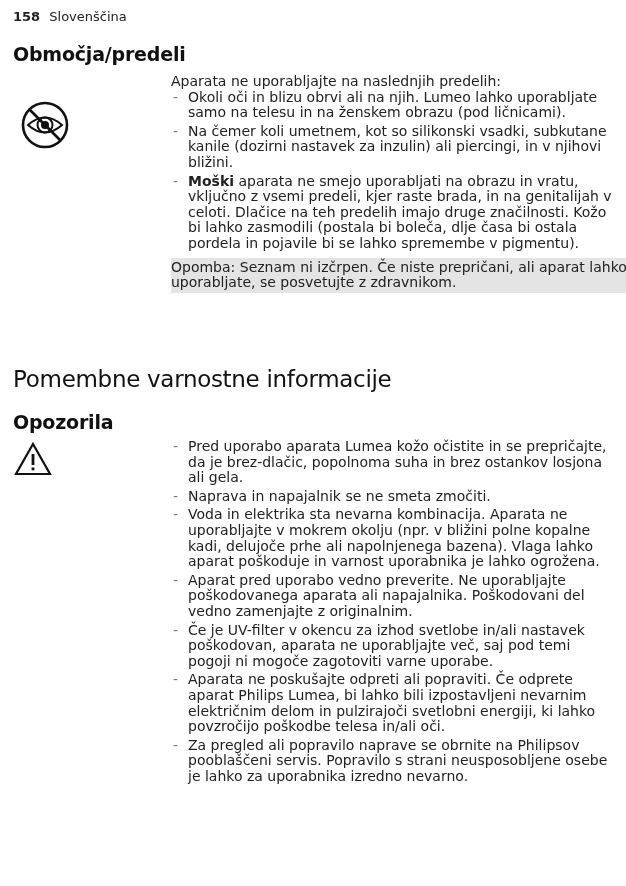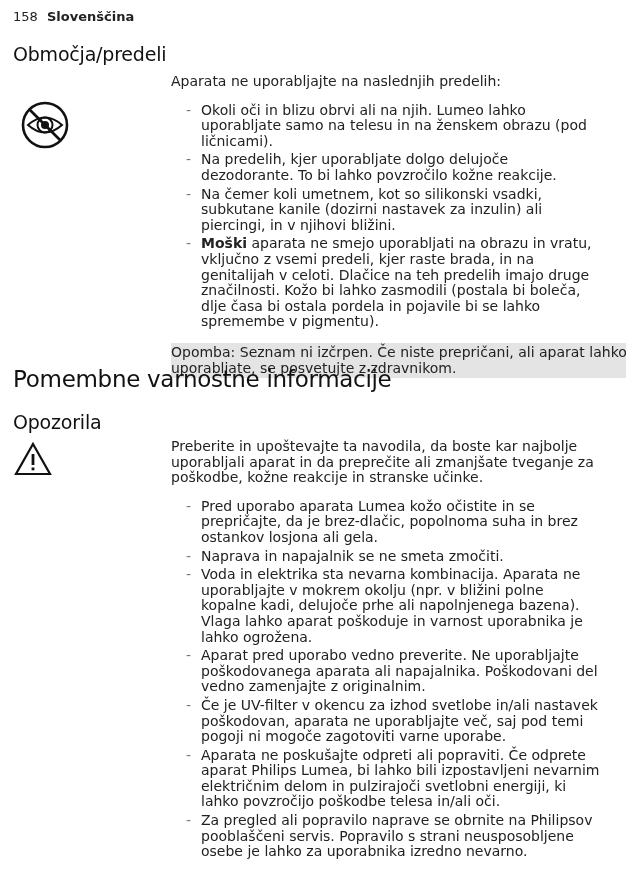--- a/index.html
+++ b/index.html
@@ -4,37 +4,37 @@
 <style>
   html, body { margin: 0; padding: 0; background: #ffffff; }
   body {
     width: 626px; height: 886px; position: relative; overflow: hidden;
     font-family: "DejaVu Sans", sans-serif; color: #1a1a1a;
   }
   .page-header {
     position: absolute; left: 13px; top: 9px;
     font-size: 13px; color: #222;
   }
-  .page-header .num { font-weight: normal; margin-right: 5px; }
-  .page-header .lang { font-weight: bold; }
+  .page-header .num { font-weight: bold; margin-right: 5px; }
+  .page-header .lang { font-weight: normal; }
   .h2 {
     position: absolute; left: 13px; margin: 0;
-    font-size: 19px; font-weight: normal; color: #111; letter-spacing: -0.2px;
+    font-size: 19px; font-weight: bold; color: #111; letter-spacing: -0.2px;
   }
   .h1 {
     position: absolute; left: 13px; margin: 0;
     font-size: 23px; font-weight: normal; color: #111; letter-spacing: -0.3px;
   }
   .body-col {
     position: absolute; left: 171px; width: 442px;
     font-size: 14px; line-height: 15.6px; color: #222;
   }
   .body-col p { margin: 0; }
   ul.dash {
-    list-style: none; margin: 13px; padding: 0;
+    list-style: none; margin: 0; padding: 0;
   }
   ul.dash li {
     position: relative; padding-left: 17px; margin-bottom: 3px;
   }
   ul.dash li::before {
     content: "-"; position: absolute; left: 2px; top: 0; color: #777;
   }
   .note {
     margin-top: 6px; background: #e4e4e4; padding: 2px 3px 2px 0px;
     width: 516px; box-sizing: border-box;
@@ -58,40 +58,38 @@
     <circle cx="25" cy="25" r="7.5" fill="none" stroke="#111" stroke-width="2"></circle>
     <circle cx="25" cy="25" r="4" fill="#111"></circle>
     <line x1="10" y1="10" x2="40" y2="40" stroke="#111" stroke-width="2.6"></line>
   </svg>
 </div>
 
 <div class="body-col" style="top:74px;">
   <p>Aparata ne uporabljajte na naslednjih predelih:</p>
   <ul class="dash">
     <li><b></b><span>Okoli oči in blizu obrvi ali na njih. Lumeo lahko uporabljate samo na telesu in na ženskem obrazu (pod ličnicami).</span></li>
-    <li><b></b><span>Na predelih, kjer uporabljate dolgo delujoče dezodorante. To bi lahko povzročilo kožne reakcije.</span></li>
     <li><b></b><span>Na čemer koli umetnem, kot so silikonski vsadki, subkutane kanile (dozirni nastavek za inzulin) ali piercingi, in v njihovi bližini.</span></li>
     <li><b>Moški</b><span> aparata ne smejo uporabljati na obrazu in vratu, vključno z vsemi predeli, kjer raste brada, in na genitalijah v celoti. Dlačice na teh predelih imajo druge značilnosti. Kožo bi lahko zasmodili (postala bi boleča, dlje časa bi ostala pordela in pojavile bi se lahko spremembe v pigmentu).</span></li>
   </ul>
   <div class="note">Opomba: Seznam ni izčrpen. Če niste prepričani, ali aparat lahko uporabljate, se posvetujte z zdravnikom.</div>
 </div>
 
 <h1 class="h1" style="top:366px;">Pomembne varnostne informacije</h1>
 <h2 class="h2" style="top:411px;">Opozorila</h2>
 
 <div class="icon" style="left:13px; top:441px;">
   <svg width="40" height="36" viewBox="0 0 40 36">
     <path d="M20 3 L37 33 L3 33 Z" fill="none" stroke="#111" stroke-width="2.2" stroke-linejoin="miter"></path>
     <rect x="18.6" y="13" width="2.8" height="11" fill="#111"></rect>
     <rect x="18.6" y="26.5" width="2.8" height="2.8" fill="#111"></rect>
   </svg>
 </div>
 
 <div class="body-col" style="top:439px;">
-  <p>Preberite in upoštevajte ta navodila, da boste kar najbolje uporabljali aparat in da preprečite ali zmanjšate tveganje za poškodbe, kožne reakcije in stranske učinke.</p>
   <ul class="dash">
     <li>Pred uporabo aparata Lumea kožo očistite in se prepričajte, da je brez-dlačic, popolnoma suha in brez ostankov losjona ali gela.</li>
     <li>Naprava in napajalnik se ne smeta zmočiti.</li>
     <li>Voda in elektrika sta nevarna kombinacija. Aparata ne uporabljajte v mokrem okolju (npr. v bližini polne kopalne kadi, delujoče prhe ali napolnjenega bazena). Vlaga lahko aparat poškoduje in varnost uporabnika je lahko ogrožena.</li>
     <li>Aparat pred uporabo vedno preverite. Ne uporabljajte poškodovanega aparata ali napajalnika. Poškodovani del vedno zamenjajte z originalnim.</li>
     <li>Če je UV-filter v okencu za izhod svetlobe in/ali nastavek poškodovan, aparata ne uporabljajte več, saj pod temi pogoji ni mogoče zagotoviti varne uporabe.</li>
     <li>Aparata ne poskušajte odpreti ali popraviti. Če odprete aparat Philips Lumea, bi lahko bili izpostavljeni nevarnim električnim delom in pulzirajoči svetlobni energiji, ki lahko povzročijo poškodbe telesa in/ali oči.</li>
     <li>Za pregled ali popravilo naprave se obrnite na Philipsov pooblaščeni servis. Popravilo s strani neusposobljene osebe je lahko za uporabnika izredno nevarno.</li>
   </ul>
 </div>

